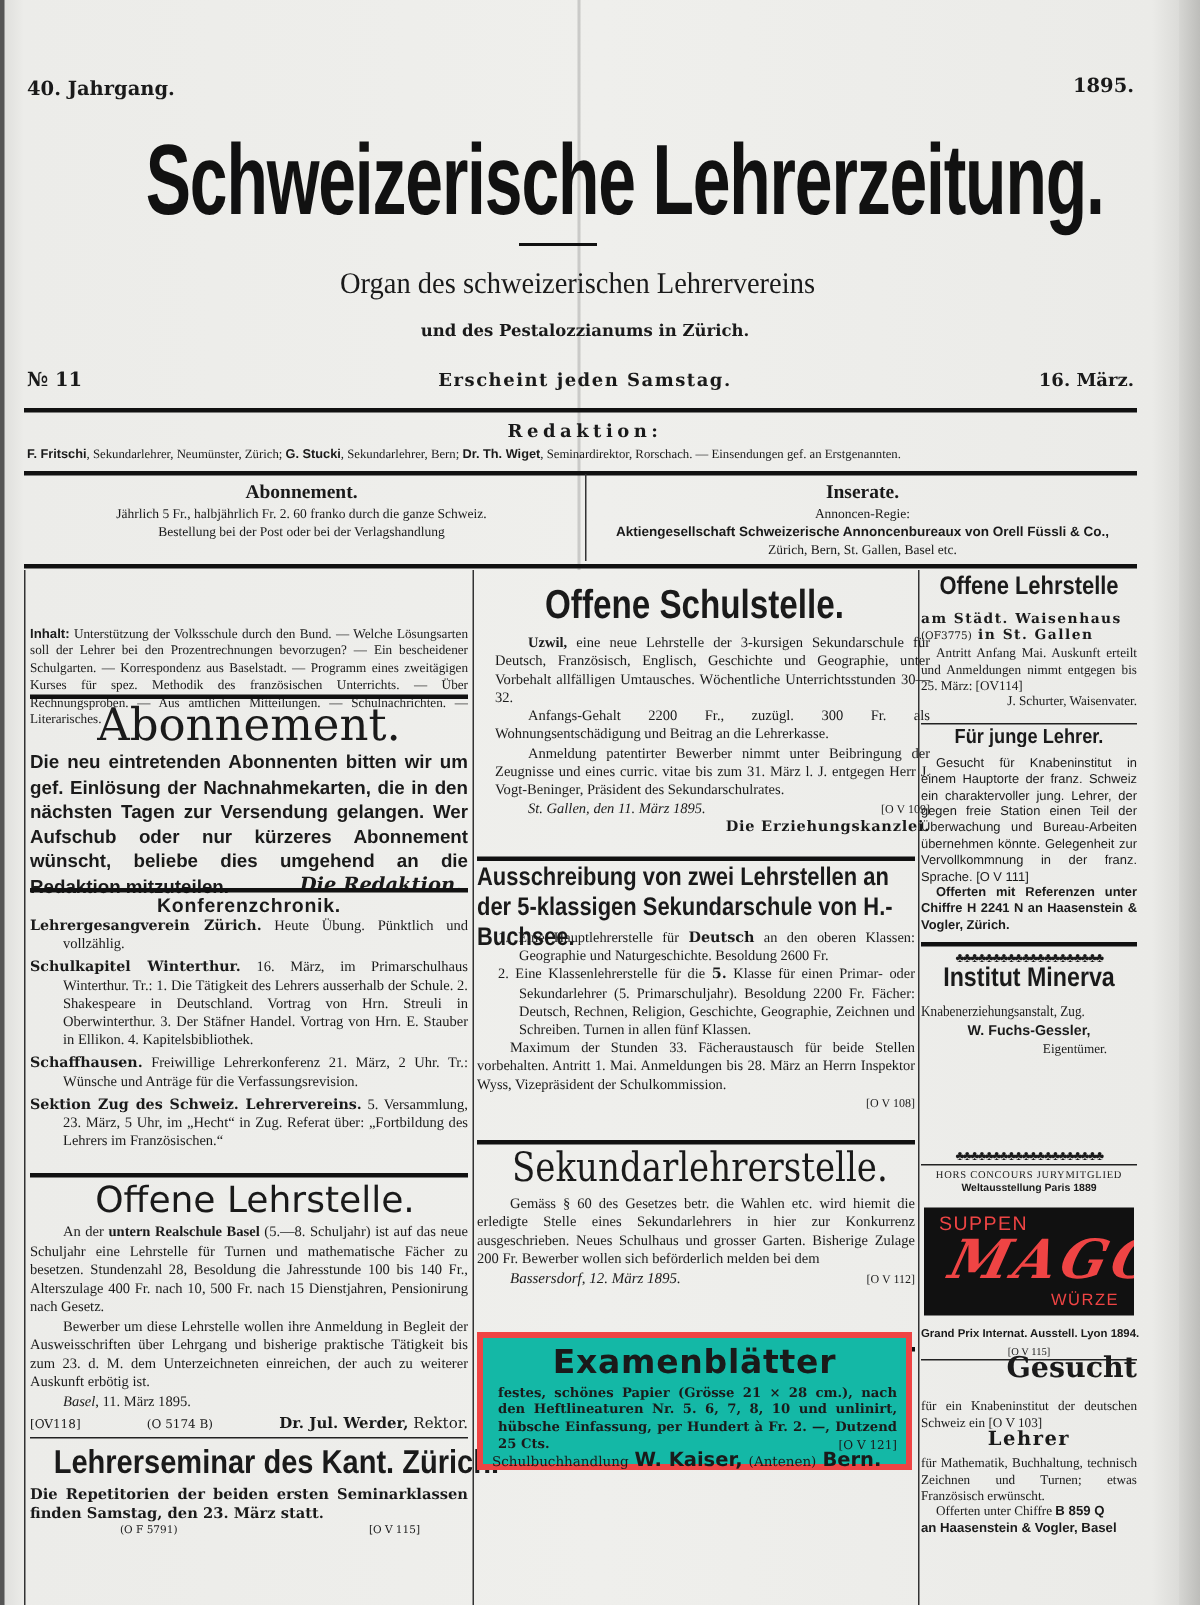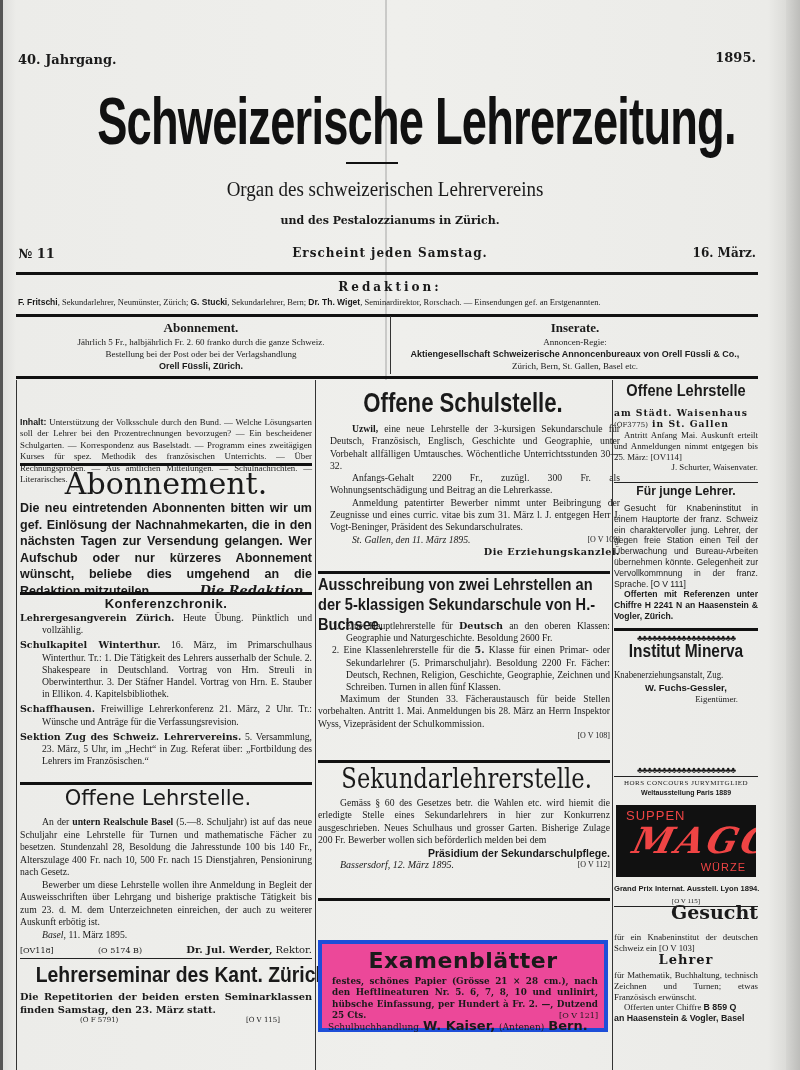--- a/index.html
+++ b/index.html
@@ -55,21 +55,21 @@
 
   .abo-title { left:20px; top:466px; width:292px; text-align:center; font-size:30px; font-family:"DejaVu Serif",serif; }
   .abo-text { left:20px; top:500px; width:292px; font-family:"Liberation Sans",sans-serif; font-weight:bold; font-size:12.5px; line-height:16.5px; text-align:justify; }
   .abo-sign { font-family:"DejaVu Serif",serif; font-style:italic; font-size:13px; float:right; margin-right:4px; }
 
   .konf-title { left:20px; top:596px; width:292px; text-align:center; font-family:"Liberation Sans",sans-serif; font-weight:bold; font-size:13px; letter-spacing:0.5px; }
   .konf { left:20px; top:612px; width:292px; font-size:9.7px; line-height:12.2px; }
   .konf .entry { margin-bottom:3px; padding-left:22px; text-indent:-22px; }
   .konf b { font-family:"DejaVu Serif",serif; font-size:9.5px; }
 
-  .ol-title { left:12px; top:786px; width:292px; text-align:center; font-family:"DejaVu Sans",sans-serif; font-size:21px; }
+  .ol-title { left:24px; top:786px; width:292px; text-align:center; font-family:"DejaVu Sans",sans-serif; font-size:24px; }
   .ol-text { left:20px; top:816px; width:292px; font-size:9.7px; line-height:12.5px; }
   .indent { text-indent:22px; }
   .refs { left:20px; top:944px; width:292px; font-size:8px; display:flex; justify-content:space-between; align-items:baseline; }
   .refs .signer { font-size:10px; }
   .refs .signer b { font-family:"DejaVu Serif",serif; }
 
   .ls-title { left:18px; top:962px; width:296px; text-align:center; font-family:"Liberation Sans",sans-serif; font-weight:bold; font-size:22px; transform:scaleX(0.88); transform-origin:center; white-space:nowrap; }
   .ls-text { left:20px; top:990px; width:292px; font-family:"DejaVu Serif",serif; font-weight:bold; font-size:9.8px; line-height:13px; }
   .ls-refs { left:80px; top:1016px; width:200px; font-size:7px; display:flex; justify-content:space-between; }
 
@@ -84,21 +84,21 @@
   .aus-text .item { padding-left:28px; text-indent:-14px; }
   .aus-text b { font-family:"DejaVu Serif",serif; }
 
   .sl-title { left:318px; top:763px; width:292px; text-align:center; font-family:"DejaVu Serif",serif; font-size:27px; transform:scaleX(0.84); white-space:nowrap; }
   .sl-text { left:318px; top:797px; width:292px; font-size:9.7px; line-height:12.4px; }
   .sl-sign { text-align:right; font-family:"Liberation Sans",sans-serif; font-weight:bold; font-size:10.5px; }
   .sl-foot { display:flex; justify-content:space-between; }
   .sl-foot i { font-size:10px; }
   .sl-foot span.r { font-size:8px; }
 
-  .exam { left:318px; top:940px; width:290px; height:92px; border:4px solid #1d4ed8; background:#ec4899; box-sizing:border-box; }
+  .exam { left:318px; top:888px; width:290px; height:92px; border:4px solid #ef4444; background:#14b8a6; box-sizing:border-box; }
   .exam-title { position:absolute; left:0; top:4px; width:100%; text-align:center; font-family:"DejaVu Sans",sans-serif; font-weight:bold; font-size:22px; letter-spacing:0.5px; }
   .exam-text { position:absolute; left:10px; top:32px; width:266px; font-family:"DejaVu Serif",serif; font-weight:bold; font-size:8.8px; line-height:11.4px; text-align:justify; }
   .exam-foot { position:absolute; left:6px; top:74px; width:272px; font-size:9px; display:flex; align-items:baseline; gap:4px; white-space:nowrap; }
   .exam-foot b { font-family:"DejaVu Sans",sans-serif; font-size:13px; }
 
   .rc { position:absolute; left:614px; width:144px; font-family:"Liberation Serif",serif; font-size:8.8px; line-height:10.8px; }
   .rc-title1 { top:386px; text-align:center; font-family:"Liberation Sans",sans-serif; font-weight:bold; font-size:17px; transform:scaleX(0.86); white-space:nowrap; }
   .rc-sub1 { top:408px; font-family:"DejaVu Serif",serif; font-weight:bold; font-size:9.2px; letter-spacing:1px; }
   .rc-text1 { top:430px; text-align:justify; }
   .rc-title2 { top:486px; text-align:center; font-family:"Liberation Sans",sans-serif; font-size:13.5px; font-weight:bold; transform:scaleX(0.9); white-space:nowrap; }
@@ -147,21 +147,20 @@
 <div class="abs redaktion-t">
   <b>F. Fritschi</b><span>, Sekundarlehrer, Neumünster, Zürich; </span><b>G. Stucki</b><span>, Sekundarlehrer, Bern; </span><b>Dr. Th. Wiget</b><span>, Seminardirektor, Rorschach. — Einsendungen gef. an Erstgenannten.</span>
 </div>
 
 <div class="abs rule-thick" style="left:16px;top:314px;width:742px;"></div>
 
 <div class="abs box" style="left:16px;top:320px;width:370px;">
   <h3>Abonnement.</h3>
   <p>Jährlich 5 Fr., halbjährlich Fr. 2. 60 franko durch die ganze Schweiz.</p>
   <p>Bestellung bei der Post oder bei der Verlagshandlung</p>
-  <p class="strong">Orell Füssli, Zürich.</p>
 </div>
 <div class="vline" style="left:390px;top:316px;height:58px;"></div>
 <div class="abs box" style="left:392px;top:320px;width:366px;">
   <h3>Inserate.</h3>
   <p>Annoncen-Regie:</p>
   <p class="strong">Aktiengesellschaft Schweizerische Annoncenbureaux von Orell Füssli &amp; Co.,</p>
   <p>Zürich, Bern, St. Gallen, Basel etc.</p>
 </div>
 
 <div class="abs rule-thick" style="left:16px;top:376px;width:742px;"></div>
@@ -223,21 +222,20 @@
 <div class="col aus-text">
   <p class="item"><span>1.</span><span> Eine Hauptlehrerstelle für </span><b>Deutsch</b><span> an den oberen Klassen: Geographie und Naturgeschichte. Besoldung 2600 Fr.</span></p>
   <p class="item"><span>2.</span><span> Eine Klassenlehrerstelle für die </span><b>5.</b><span> Klasse für einen Primar- oder Sekundarlehrer (5. Primarschuljahr). Besoldung 2200 Fr. Fächer: Deutsch, Rechnen, Religion, Geschichte, Geographie, Zeichnen und Schreiben. Turnen in allen fünf Klassen.</span></p>
   <p class="indent">Maximum der Stunden 33. Fächeraustausch für beide Stellen vorbehalten. Antritt 1. Mai. Anmeldungen bis 28. März an Herrn Inspektor Wyss, Vizepräsident der Schulkommission.</p>
   <p style="text-align:right;font-size:8px;">[O V 108]</p>
 </div>
 <div class="abs rule-thick" style="left:318px;top:760px;width:292px;"></div>
 <div class="abs sl-title">Sekundarlehrerstelle.</div>
 <div class="col sl-text">
   <p class="indent">Gemäss § 60 des Gesetzes betr. die Wahlen etc. wird hiemit die erledigte Stelle eines Sekundarlehrers in hier zur Konkurrenz ausgeschrieben. Neues Schulhaus und grosser Garten. Bisherige Zulage 200 Fr. Bewerber wollen sich beförderlich melden bei dem</p>
-  <p class="sl-sign">Präsidium der Sekundarschulpflege.</p>
   <p class="sl-foot indent">
       <i>Bassersdorf, 12. März 1895.</i>
       <span class="r">[O V 112]</span>
     </p>
 </div>
 <div class="abs rule-thick" style="left:318px;top:898px;width:292px;"></div>
 <div class="abs exam">
   <div class="exam-title">Examenblätter</div>
   <div class="exam-text">
     <span>festes, schönes Papier (Grösse 21 × 28 cm.), nach den Heftlineaturen Nr. 5. 6, 7, 8, 10 und unlinirt, hübsche Einfassung, per Hundert à Fr. 2. —, Dutzend 25 Cts.</span>

